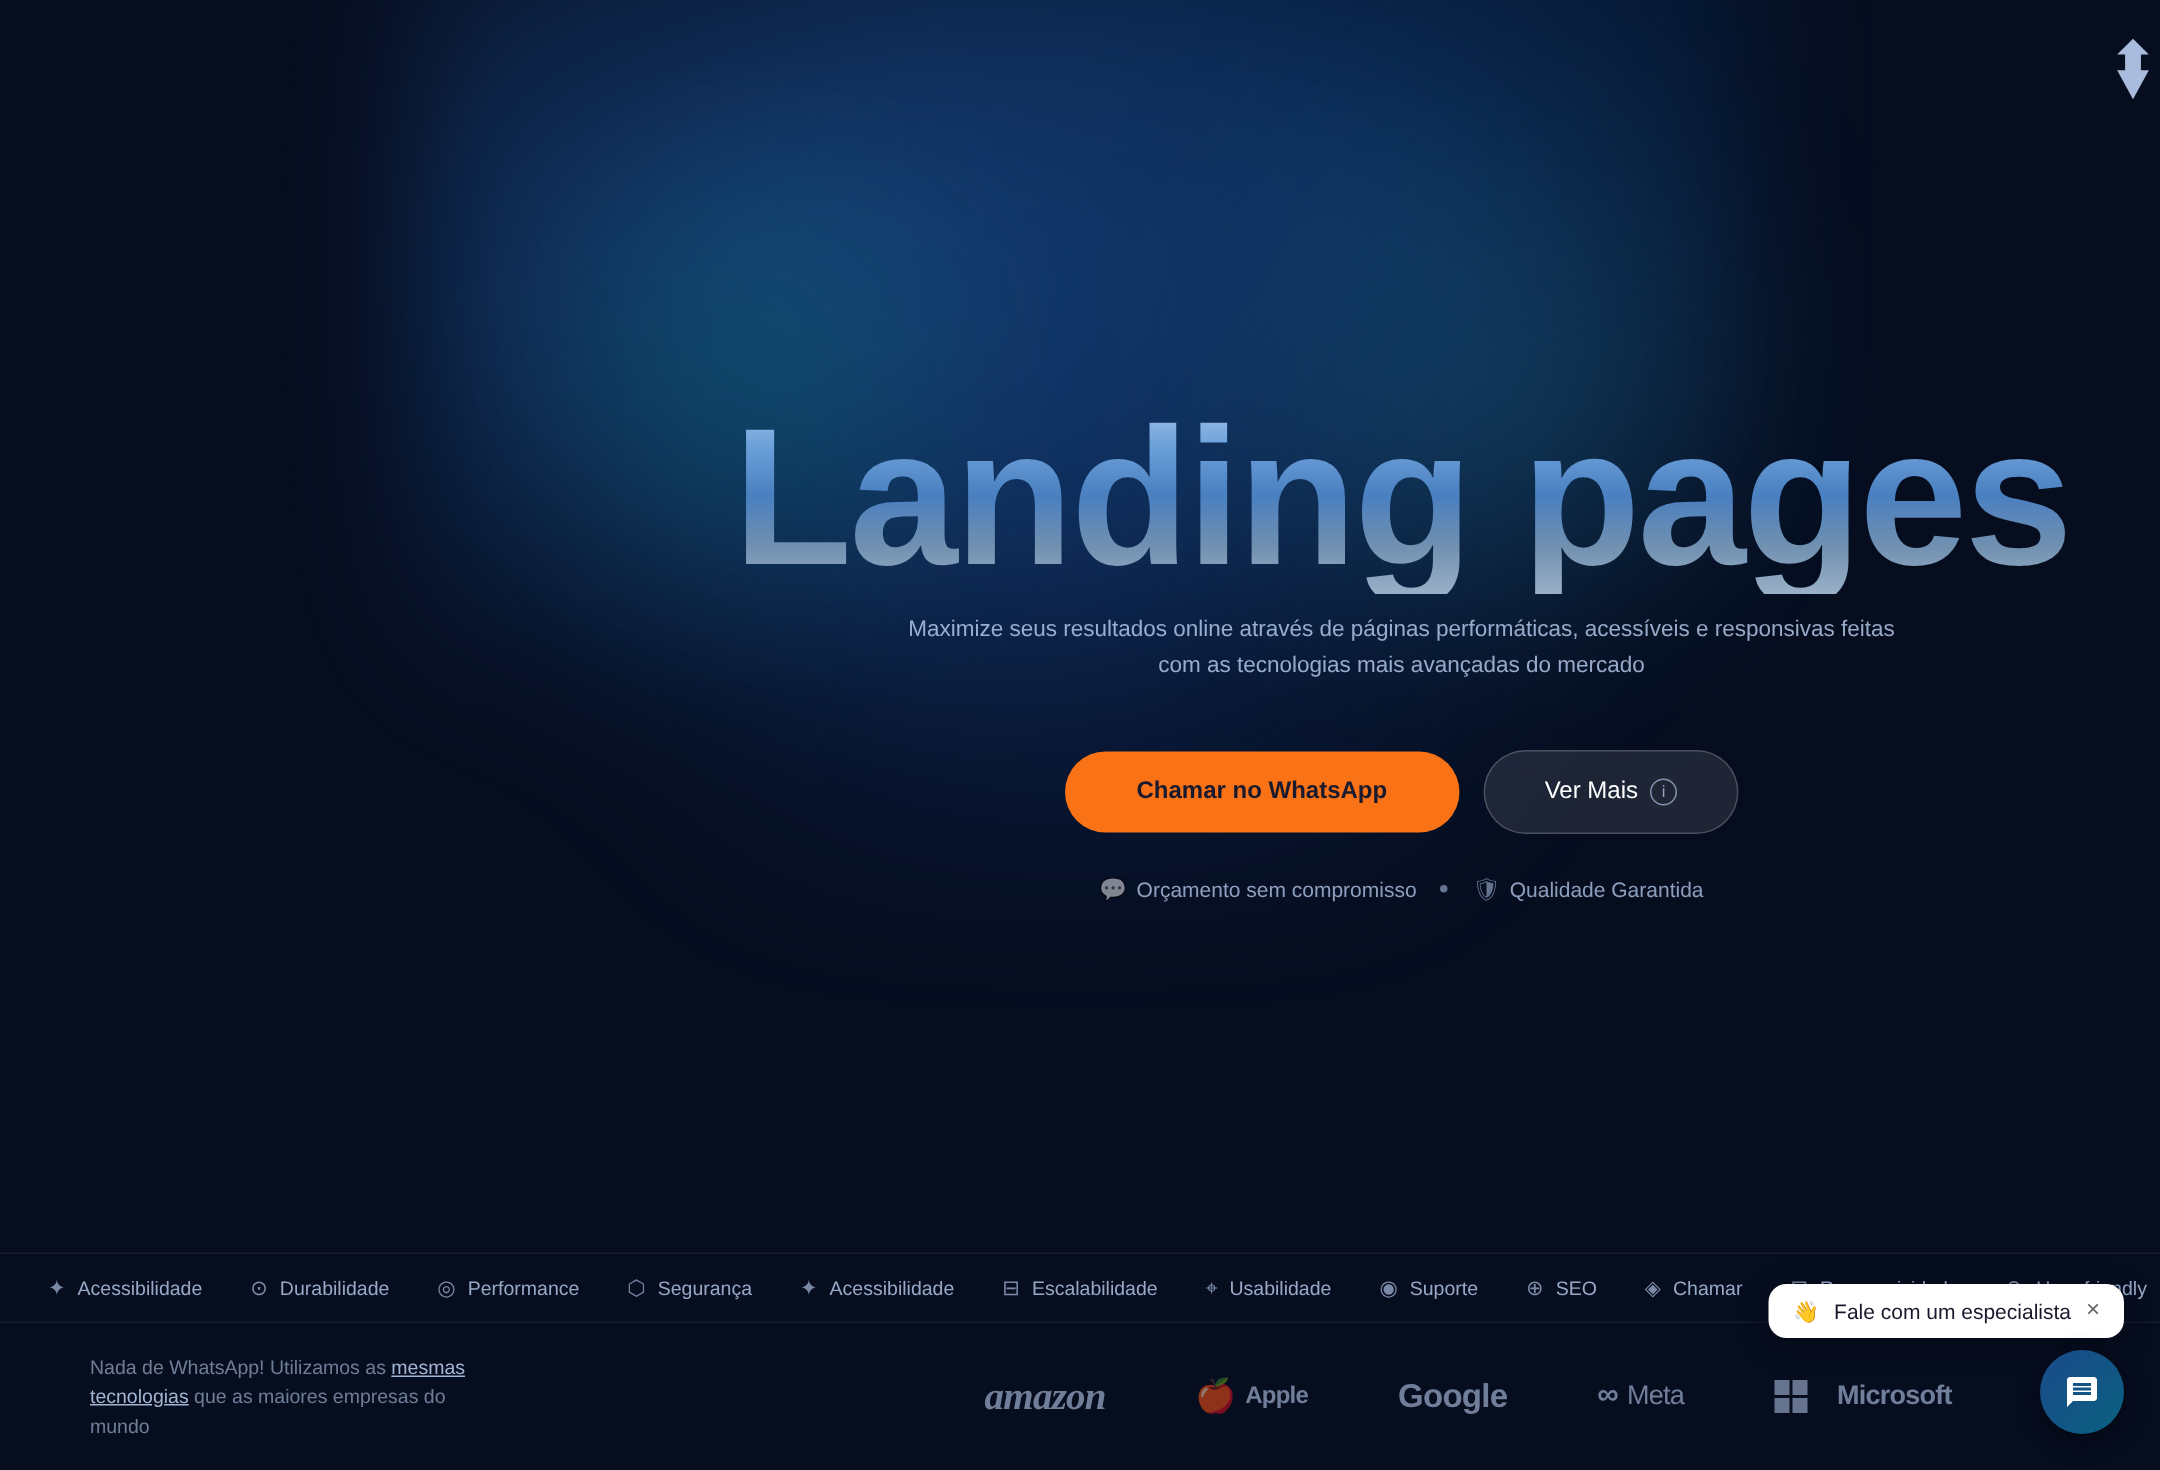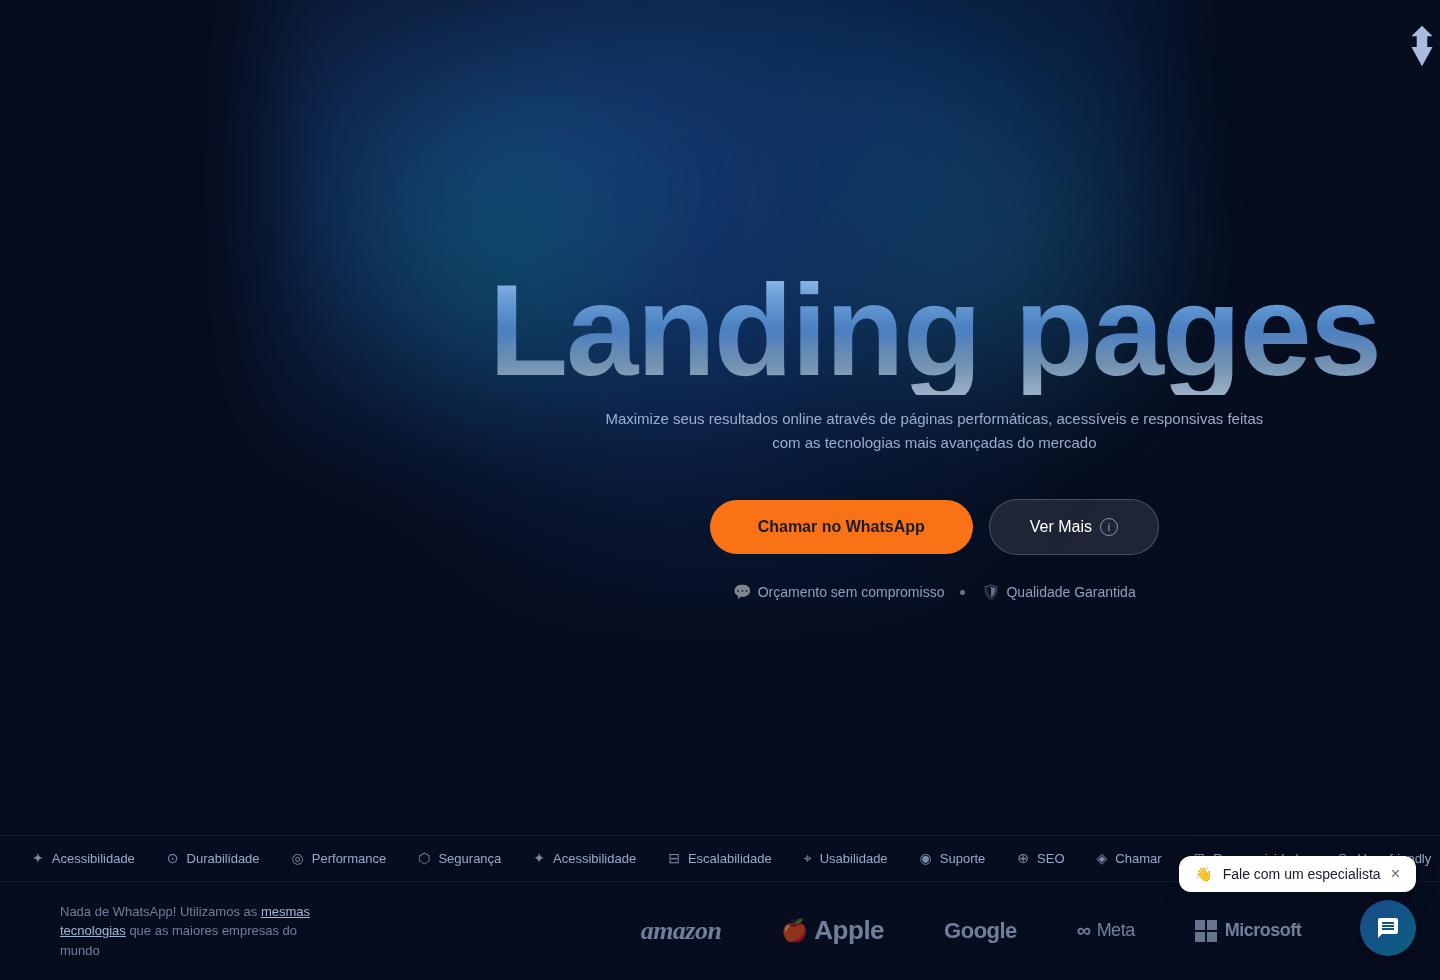--- a/index.html
+++ b/index.html
@@ -398,30 +398,30 @@
   <div class="brands-section">
     <p class="brands-note">
       <span>Nada de WhatsApp! Utilizamos as </span><a href="#"><span>mesmas tecnologias</span></a><span> que as maiores empresas do mundo</span>
     </p>
     <div class="brands-logos" id="brands-logos">
     <div class="brand-logo amazon" style="display: flex; align-items: center; gap: 6px;">
           <span style="font-family:Georgia,serif;font-style:italic;font-size:26px;font-weight:700;color:rgba(200,220,255,0.55);">amazon</span>
         </div>
         <div class="brand-logo apple" style="display: flex; align-items: center; gap: 6px;">
           <span style="font-size:22px;color:rgba(200,220,255,0.55);">🍎</span>
-          <span style="font-size:26px;font-weight:600;color:rgba(200,220,255,0.55);">Apple</span>
+          <span style="font-size:16px;font-weight:600;color:rgba(200,220,255,0.55);">Apple</span>
         </div>
         <div class="brand-logo google" style="display: flex; align-items: center; gap: 6px;">
           <span style="font-size:22px;font-weight:700;color:rgba(200,220,255,0.55);">Google</span>
         </div>
         <div class="brand-logo meta" style="display: flex; align-items: center; gap: 6px;">
           <span style="font-size:20px;color:rgba(200,220,255,0.55);">∞</span>
           <span style="font-size:18px;font-weight:400;color:rgba(200,220,255,0.55);">Meta</span>
         </div>
-        <div class="brand-logo microsoft" style="display: flex; align-items: center; gap: 2px;">
+        <div class="brand-logo microsoft" style="display: flex; align-items: center; gap: 14px;">
           <span style="display:inline-flex;gap:2px;align-items:center;margin-right:6px;">
         <span style="display:inline-grid;grid-template:repeat(2,10px)/repeat(2,10px);gap:2px;">
           <span style="background:rgba(200,220,255,0.5);display:block;"></span>
           <span style="background:rgba(200,220,255,0.5);display:block;"></span>
           <span style="background:rgba(200,220,255,0.5);display:block;"></span>
           <span style="background:rgba(200,220,255,0.5);display:block;"></span>
         </span>
       </span>
           <span style="font-size:18px;font-weight:600;color:rgba(200,220,255,0.55);">Microsoft</span>
         </div>

